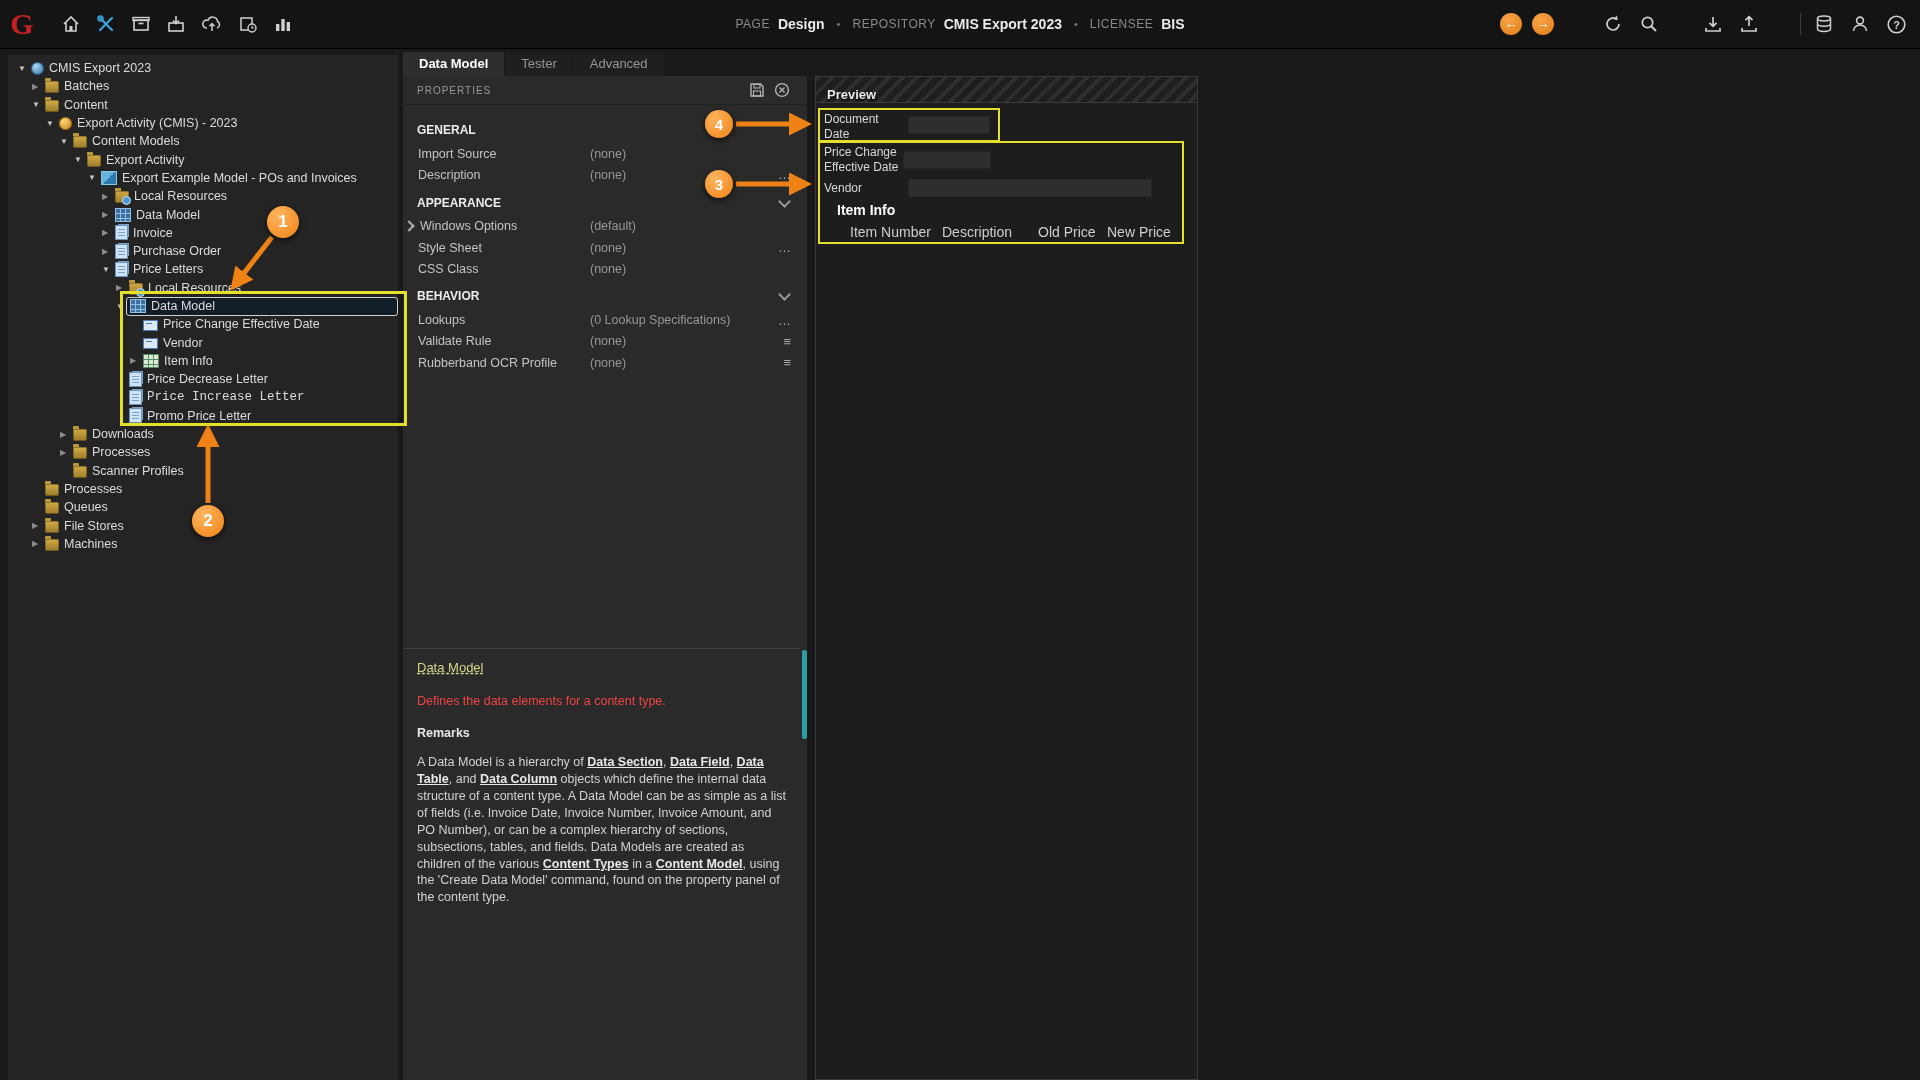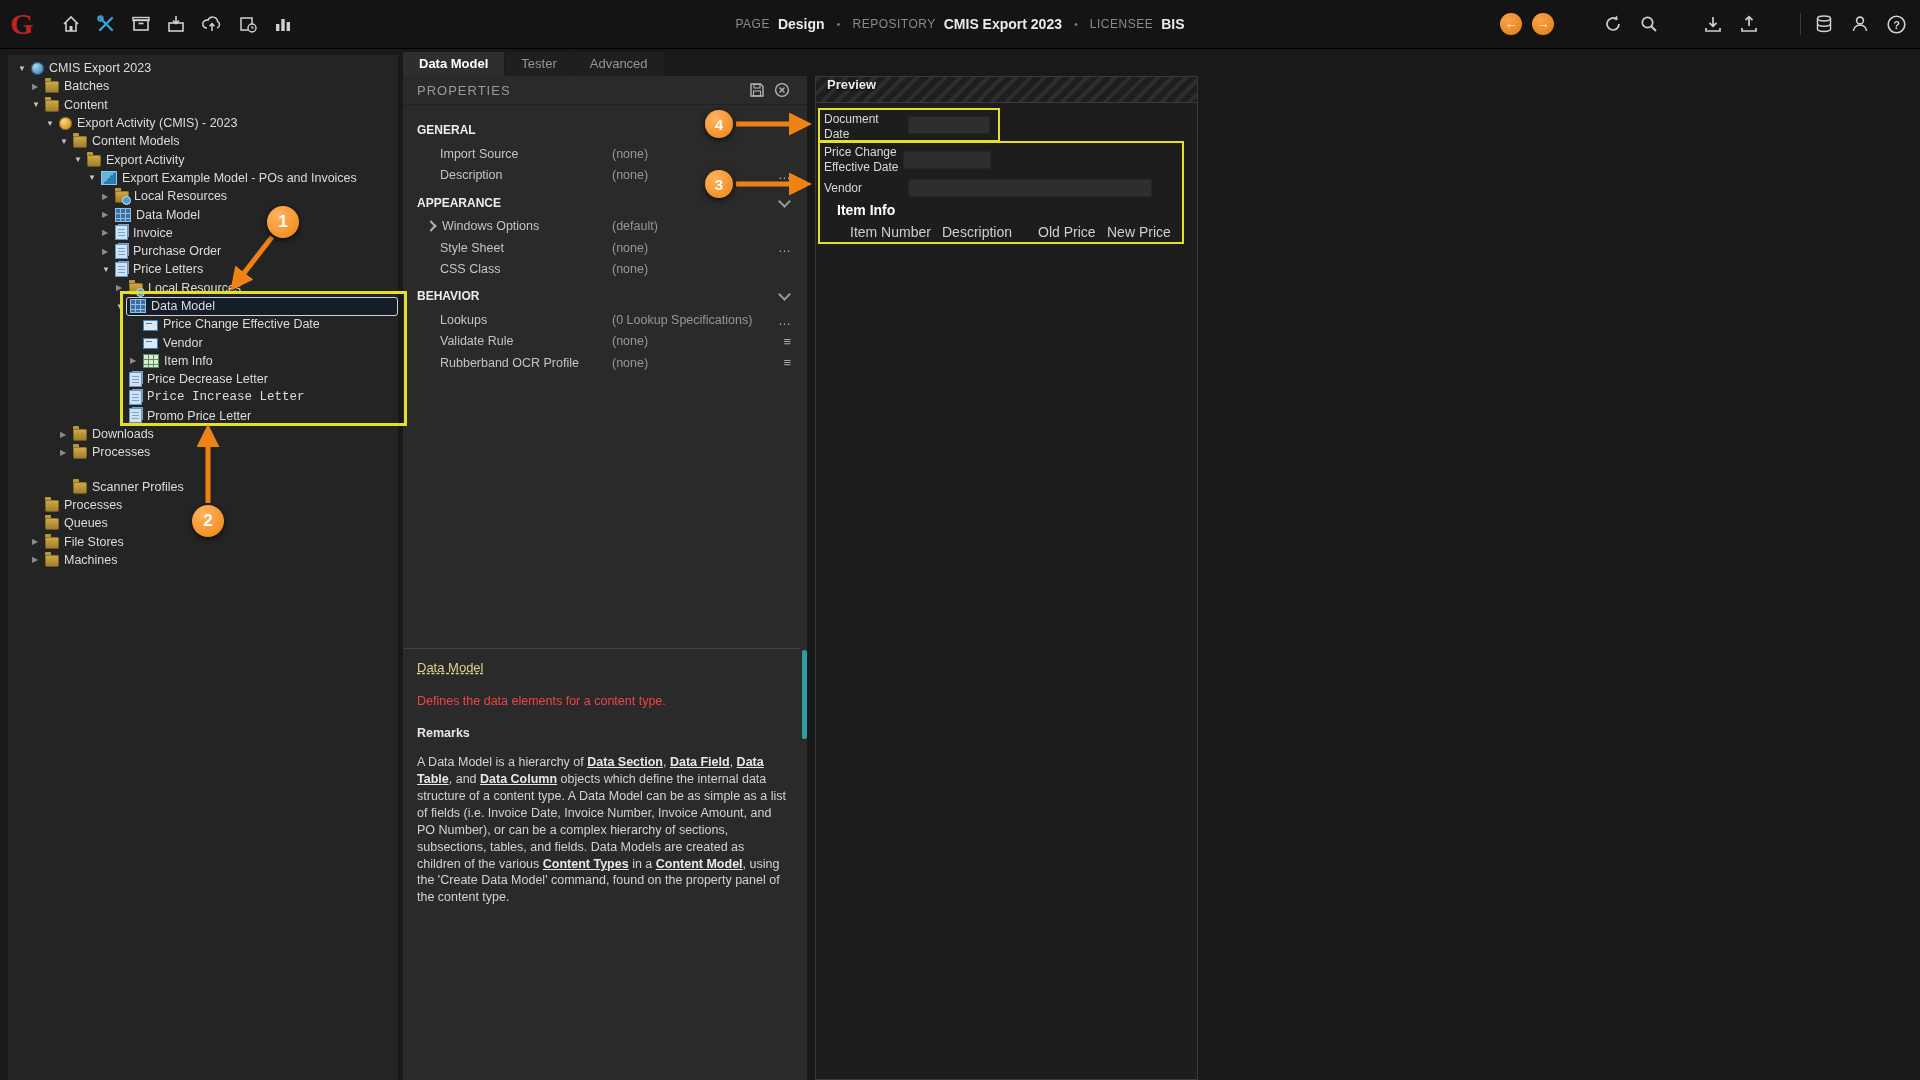--- a/index.html
+++ b/index.html
@@ -48,44 +48,44 @@
   .i-resources::before{content:"";position:absolute;left:0;top:-3px;width:6px;height:3px;background:#b89838}
   .i-resources::after{content:"";position:absolute;right:-2px;bottom:-2px;width:7px;height:7px;border-radius:50%;background:#4a9ad8;border:1px solid #cfe3f4}
 
   
   .mid-panel{position:absolute;left:403px;top:52px;width:404px;bottom:0}
   .tab-bar{height:24px;display:flex}
   .tab{padding:0 16px;line-height:24px;font-size:13px;color:#969696;background:#1f1f1f;cursor:pointer;margin-right:1px}
   .tab.active{background:#2e2e2e;color:#ffffff;font-weight:bold}
   .mid-body{position:absolute;top:24px;left:0;right:0;bottom:0;background:#2a2a2a}
   .props-head{height:28px;display:flex;align-items:center;border-bottom:1px solid #222}
-  .props-title{margin-left:14px;font-size:13px;letter-spacing:1px;color:#9a9a9a;flex:1}
+  .props-title{margin-left:14px;font-size:10px;letter-spacing:1px;color:#9a9a9a;flex:1}
   .ph-icons{display:flex;gap:7px;margin-right:16px}
   .ph-icons .tbtn{padding:1px}
   .prop-grid{padding-top:8px}
   .psec{height:26px;display:flex;align-items:center;padding:0 18px 0 14px;margin-top:4px}
   .psec-label{font-weight:bold;color:#ededed;font-size:12px;flex:1}
   .pchev{width:7px;height:7px;border-right:2px solid #9a9a9a;border-bottom:2px solid #9a9a9a;transform:rotate(45deg);margin-top:-3px}
-  .prow{height:21.3px;display:flex;align-items:center;padding-left:37px;cursor:default}
+  .prow{height:21.3px;display:flex;align-items:center;padding-left:15px;cursor:default}
   .plabel{width:172px;flex:none;color:#c4c4c4;display:flex;align-items:center}
   .pexp{width:6px;height:6px;border-right:2px solid #b0b0b0;border-top:2px solid #b0b0b0;transform:rotate(45deg);margin:0 7px 0 -13px}
   .pvalue{flex:1;color:#979797}
   .ptrail{width:26px;flex:none;text-align:right;padding-right:16px;color:#a8a8a8;font-size:13px;cursor:pointer}
 
   .help{position:absolute;top:572px;left:0;right:7px;bottom:0;border-top:1px solid #404040;padding:10px 14px 0 14px;overflow:hidden;line-height:1.35}
   .help-title{display:inline-block;color:#d8d48c;font-size:13px;text-decoration:underline;text-decoration-style:dashed;margin-bottom:4px}
   .help-summary{margin-top:12px;color:#ef4444}
   .help-remarks{margin-top:16px;font-weight:bold;color:#e6e6e6}
   .help-para{margin-top:12px;color:#d2d2d2}
   .hlink{text-decoration:underline;font-weight:bold;color:#e8e8e8;cursor:pointer}
   .mid-thumb{position:absolute;top:574px;right:0;width:5px;height:89px;background:#2d9da1;border-radius:2px;cursor:grab}
 
   
   .preview-panel{position:absolute;left:815px;top:76px;width:381px;bottom:0;background:#1d1d1d;border:1px solid #3a3a3a}
-  .preview-head{height:25px;background:repeating-linear-gradient(135deg,#2d2d2d 0 4px,#1e1e1e 4px 10px);border-bottom:1px solid #3a3a3a;display:flex;align-items:flex-start}
+  .preview-head{height:25px;background:repeating-linear-gradient(135deg,#2d2d2d 0 4px,#1e1e1e 4px 10px);border-bottom:1px solid #3a3a3a;display:flex;align-items:flex-end}
   .preview-title{margin-left:11px;font-weight:bold;font-size:13px;color:#ececec;text-shadow:0 1px 2px #000}
   .preview-body{position:absolute;top:26px;left:0;right:0;bottom:0}
   .fld-label{position:absolute;color:#d8d8d8;font-size:12px;line-height:1.25}
   .fld{position:absolute;background:#2e2e2e;border:1px solid #242424;height:18px;box-sizing:border-box;color:#ddd;padding:0 4px;font-size:12px}
   .lab-dd{left:8px;top:9px;width:70px}
   .in-dd{left:92px;top:13px;width:82px}
   .lab-pc{left:8px;top:42px;width:92px}
   .in-pc{left:87px;top:48px;width:88px}
   .lab-v{left:8px;top:78px}
   .in-v{left:92px;top:76px;width:244px}
@@ -372,21 +372,21 @@
           <span class="tlabel">Downloads</span>
         </span>
       </div>
       <div class="trow" style="padding-left: 52px;">
         <span class="tarrow ar-right">▶</span>
         <span class="tbody">
           <span class="ticon i-folder"></span>
           <span class="tlabel">Processes</span>
         </span>
       </div>
-      <div class="trow" style="padding-left: 52px; margin-top: 16px;">
+      <div class="trow" style="padding-left: 52px;">
         <span class="tarrow ar-right"></span>
         <span class="tbody">
           <span class="ticon i-folder"></span>
           <span class="tlabel">Scanner Profiles</span>
         </span>
       </div>
       <div class="trow" style="padding-left: 24px;">
         <span class="tarrow ar-right"></span>
         <span class="tbody">
           <span class="ticon i-folder"></span>

